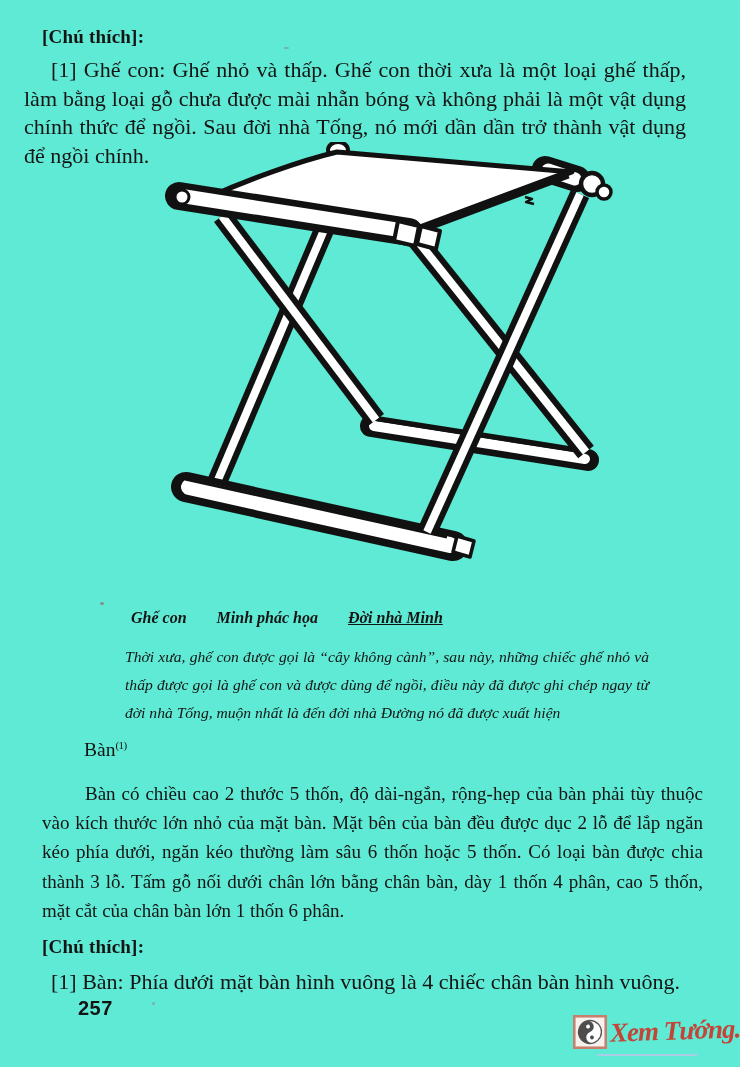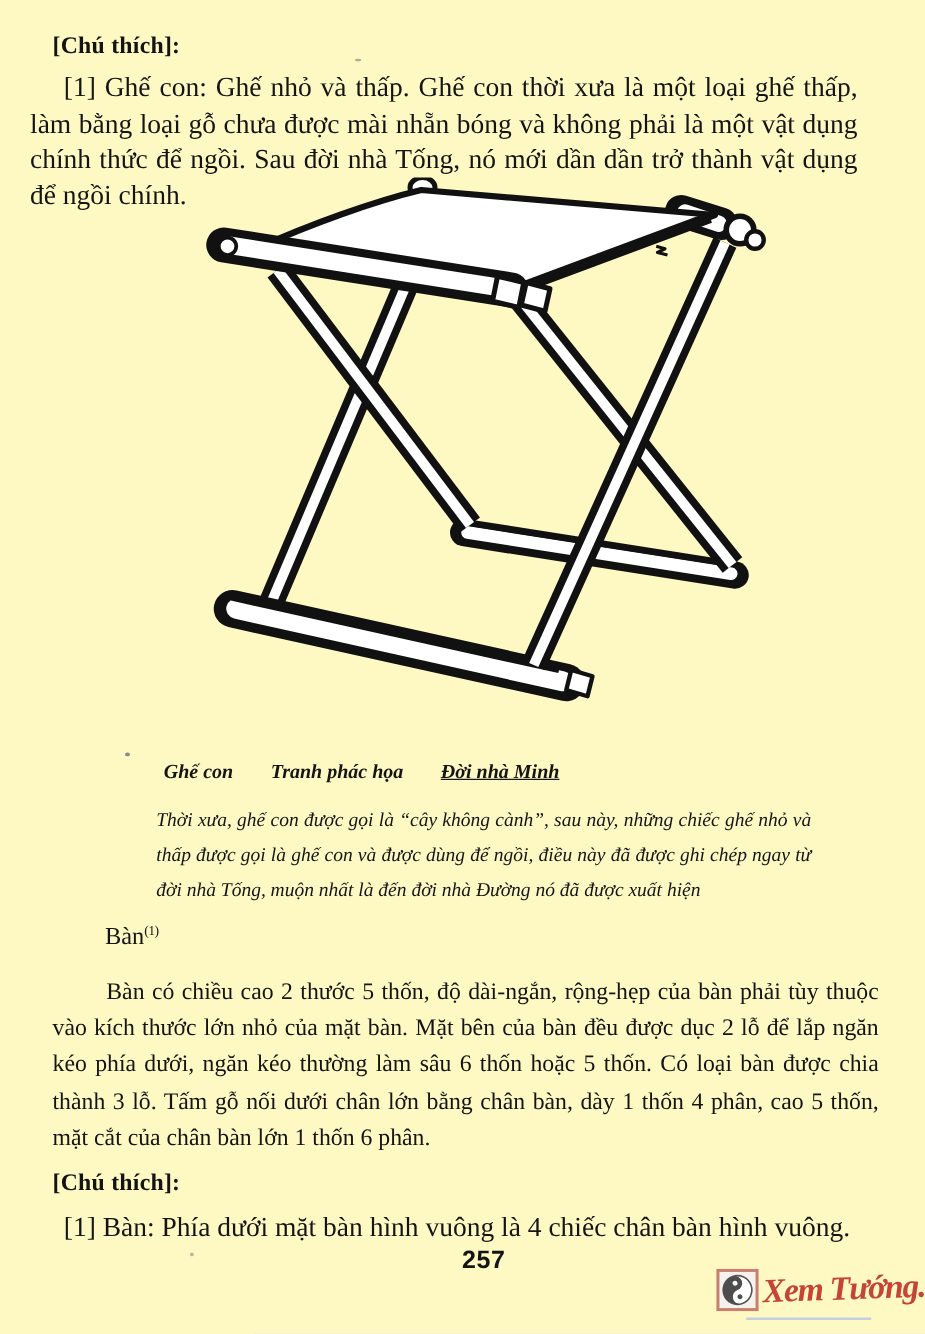--- a/index.html
+++ b/index.html
@@ -1,20 +1,20 @@
 <!DOCTYPE html>
 <html><head>
 <meta charset="utf-8">
 <style>
   html,body{margin:0;padding:0;background:#e8e8e8;}
   .page{
     position:relative;
     width:740px;height:1067px;
     margin:0 auto;
-    background:#fef9c3;
+    background:#5eead4;
     font-family:"Liberation Serif", serif;
     color:#141414;
     overflow:hidden;
   }
   .note-header{
     position:absolute;left:42px;
     font-size:19px;font-weight:bold;
     letter-spacing:.2px;
   }
   #note1-header{top:26px;}
@@ -46,22 +46,22 @@
     font-size:19.5px;
   }
   .section-title sup{font-size:11px;vertical-align:7px;letter-spacing:-.5px;}
   .section-body{
     position:absolute;left:42px;top:779px;width:661px;
     font-size:19px;line-height:29.2px;
     text-align:justify;text-indent:43px;
   }
   .page-number{
     position:absolute;left:0;top:997px;width:656px;
-    padding-left:118px;box-sizing:border-box;
-    text-align:center;
+    padding-left:78px;box-sizing:border-box;
+    text-align:left;
     font-family:"Liberation Sans", sans-serif;
     font-size:20px;font-weight:bold;letter-spacing:.5px;
   }
   .watermark{
     position:absolute;left:573px;top:1013px;width:170px;height:50px;
   }
   .watermark .wm-icon{position:absolute;left:0;top:2px;}
   .watermark .wm-text{
     position:absolute;left:37px;top:2px;
     font-size:27px;font-weight:bold;font-style:italic;
@@ -128,21 +128,21 @@
 
         <path d="M 303,79 l 21,5 -4,20 -21,-5 z" fill="#fff" stroke="#111" stroke-width="4"></path>
         <path d="M 326,84 l 19,5 -4,18 -19,-5 z" fill="#fff" stroke="#111" stroke-width="4"></path>
 
         <path d="M 430,55 l 7,2 -6,3 8,2" fill="none" stroke="#111" stroke-width="2.5"></path>
       </g>
     </svg>
   </div>
 
   <div class="figure-caption">
-    <span class="cap-part">Ghế con</span><span class="cap-part">Tranh phác họa</span><span class="cap-part">Đời nhà Minh</span>
+    <span class="cap-part">Ghế con</span><span class="cap-part">Minh phác họa</span><span class="cap-part">Đời nhà Minh</span>
   </div>
 
   <div class="figure-desc">Thời xưa, ghế con được gọi là “cây không cành”, sau này, những chiếc ghế nhỏ và thấp được gọi là ghế con và được dùng để ngồi, điều này đã được ghi chép ngay từ đời nhà Tống, muộn nhất là đến đời nhà Đường nó đã được xuất hiện</div>
 
   <div class="section-title"><span>Bàn</span><sup>(1)</sup></div>
 
   <div class="section-body">Bàn có chiều cao 2 thước 5 thốn, độ dài-ngắn, rộng-hẹp của bàn phải tùy thuộc vào kích thước lớn nhỏ của mặt bàn. Mặt bên của bàn đều được dục 2 lỗ để lắp ngăn kéo phía dưới, ngăn kéo thường làm sâu 6 thốn hoặc 5 thốn. Có loại bàn được chia thành 3 lỗ. Tấm gỗ nối dưới chân lớn bằng chân bàn, dày 1 thốn 4 phân, cao 5 thốn, mặt cắt của chân bàn lớn 1 thốn 6 phân.</div>
 
   <div class="note-header" id="note2-header">[Chú thích]:</div>
   <div class="note-item" id="note2-item">[1] Bàn: Phía dưới mặt bàn hình vuông là 4 chiếc chân bàn hình vuông.</div>

